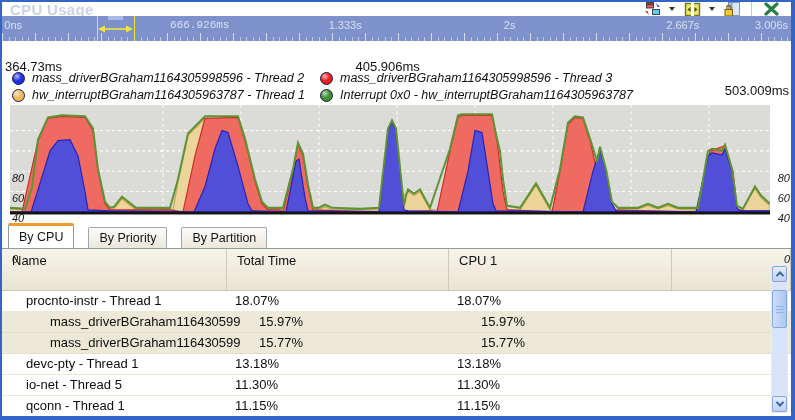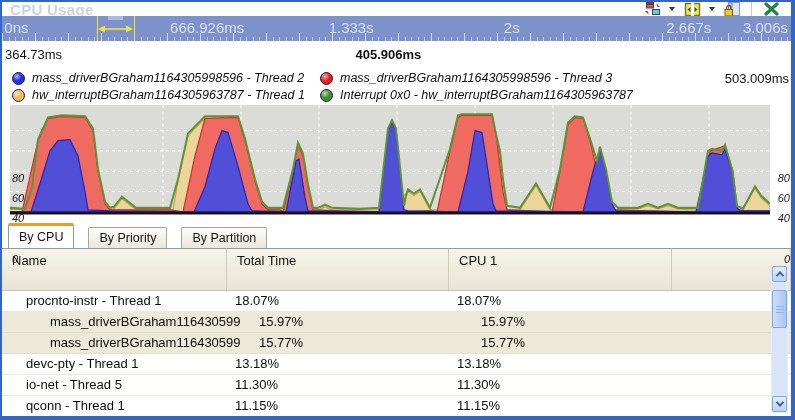--- a/index.html
+++ b/index.html
@@ -16,29 +16,29 @@
   .dd { width:0; height:0; border-left:3px solid transparent; border-right:3px solid transparent; border-top:4px solid #333; margin:0 2px; }
   .tb-sep { width:1px; height:18px; background:#C9C9C9; margin:0 4px; }
 
   
   .ruler { height:25px; background:#7D92CB; position:relative; overflow:hidden; }
   .ruler::after { content:""; position:absolute; left:0; right:0; bottom:0; height:8px;
      background-image:
        repeating-linear-gradient(90deg,#D2DCF2 0 1px,transparent 1px 33px),
        repeating-linear-gradient(90deg,#BCC8E8 0 1px,transparent 1px 6.6px);
      background-size:100% 8px,100% 4px; background-position:bottom left; background-repeat:no-repeat; }
-  .rlab { position:absolute; top:3px; font-size:15px; color:#D8E0F4; white-space:nowrap; }
+  .rlab { position:absolute; top:3px; font-size:11px; color:#D8E0F4; white-space:nowrap; }
   .sel-line { position:absolute; top:0; bottom:0; width:1px; background:#F2E43B; z-index:3; }
   .sel-handle { position:absolute; top:0; height:4px; background:#AAB9E6; z-index:3; }
   .sel-arrow { position:absolute; z-index:3; }
 
   
   .timerow { height:20px; position:relative; background:#fff; font-size:13px; color:#111; }
-  .timerow span { position:absolute; top:6px; white-space:nowrap; }
-  .tm-left { left:3px; } .tm-mid { left:44.8%;font-weight:bold; } .tm-right { right:2px;margin-top:24px; }
+  .timerow span { position:absolute; top:18px; white-space:nowrap; }
+  .tm-left { left:3px; } .tm-mid { left:44.8%; } .tm-right { right:2px;margin-top:24px; }
 
   
   .legend { height:44px; padding:7px 0 0 10px; background:#fff;
             display:grid; grid-template-columns:308px auto; grid-auto-rows:17px; column-gap:0; }
   .lg-item { display:flex; align-items:flex-end; gap:7px; font-size:12.5px; font-style:italic; color:#101010; white-space:nowrap; overflow:hidden; }
   .lg-dot { width:13px; height:13px; border-radius:50%; border:1px solid #1b1b4e; flex:0 0 13px;
             background-image:radial-gradient(circle at 35% 30%, rgba(255,255,255,.65), rgba(255,255,255,0) 45%); }
 
   
   .chartwrap { height:110px; position:relative; background:#fff; }
@@ -123,21 +123,21 @@
       <span class="tb-btn">
         <svg width="15" height="14" viewBox="0 0 15 14">
           <path d="M2 2 L13 12 M13 2 L2 12" stroke="#267F46" stroke-width="3.2" stroke-linecap="round"></path>
         </svg>
       </span>
     </span>
   </div>
 
   <div class="ruler">
       <span class="rlab" style="left: 0.3%;">0ns</span>
-      <span class="rlab" style="left: 21.3%;">666.926ms</span>
+      <span class="rlab" style="left: 21.3%; font-family: Liberation Mono, monospace;">666.926ms</span>
       <span class="rlab" style="left: 41.4%;">1.333s</span>
       <span class="rlab" style="left: 63.6%;">2s</span>
       <span class="rlab" style="left: 84.2%;">2.667s</span>
       <span class="rlab" style="right: 3px;">3.006s</span>
       <div class="sel-line" style="left: 95px;"></div>
       <div class="sel-line" style="left: 132px;"></div>
       <div class="sel-handle" style="left: 106px; width: 15px;"></div>
       <svg width="35" height="10" class="sel-arrow" style="left: 96px; top: 8px;">
         <line x1="3" y1="5" x2="32" y2="5" stroke="#F2E43B" stroke-width="1.6"></line>
         <path d="M0 5 L7 1.5 L7 8.5 Z" fill="#F2E43B"></path>

